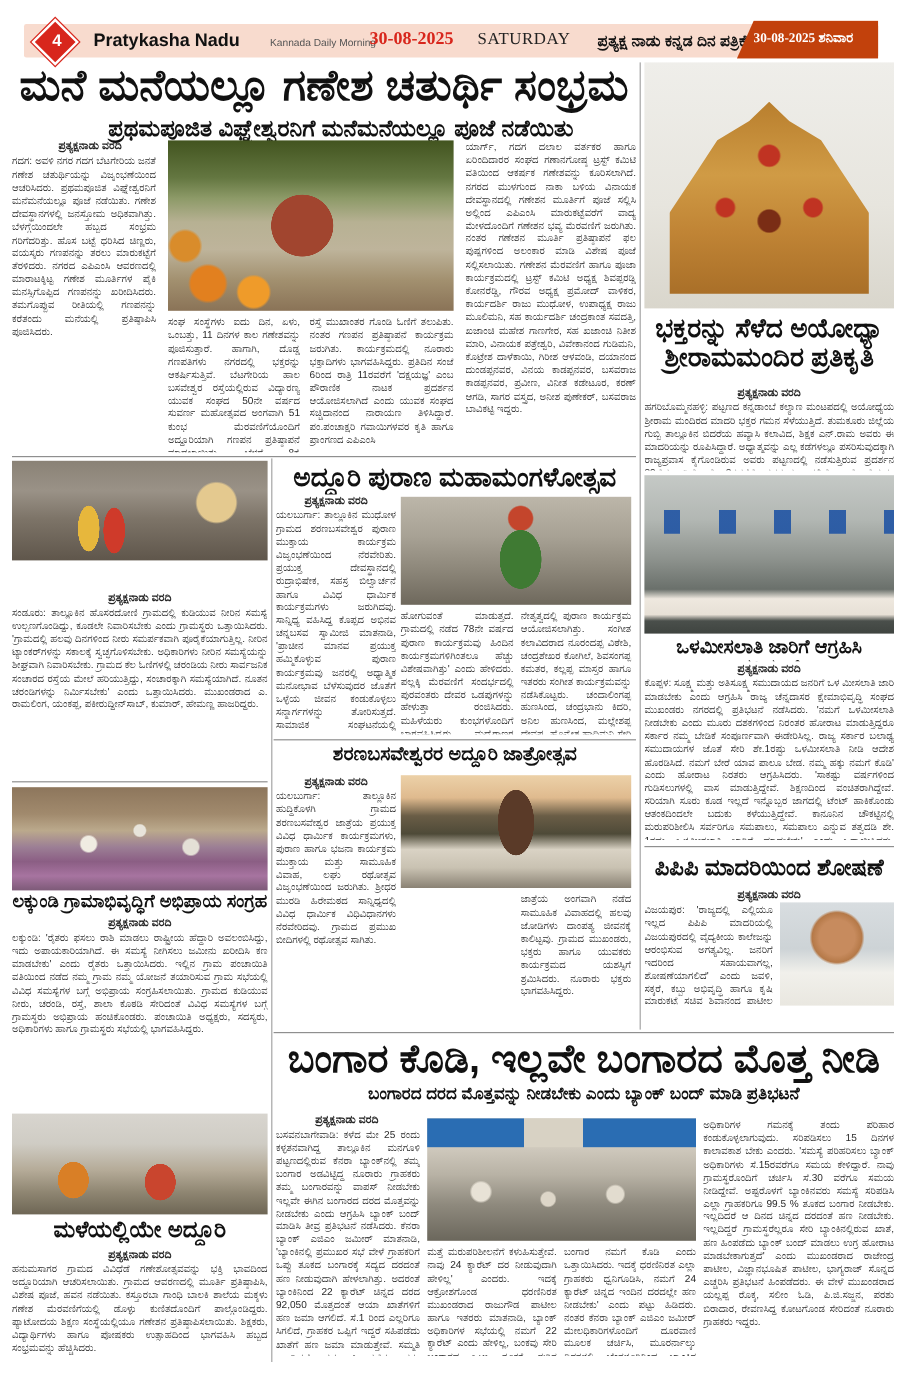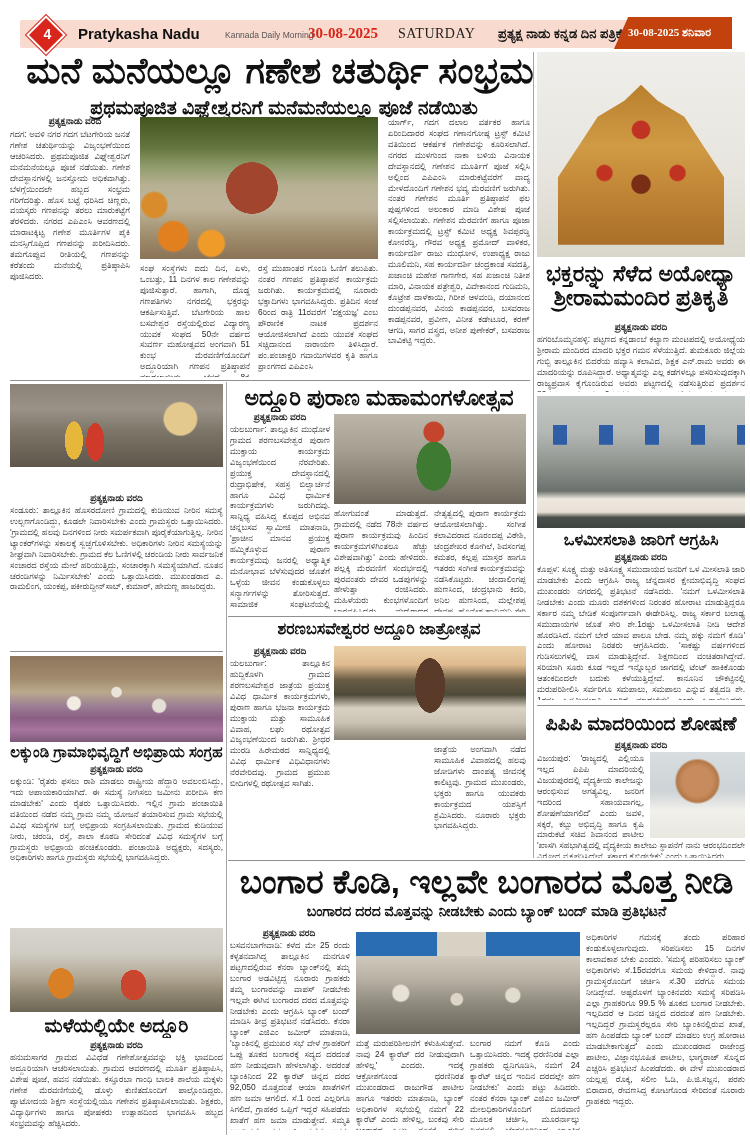--- a/index.html
+++ b/index.html
@@ -91,21 +91,21 @@
     <div class="mast-title">Pratykasha Nadu</div>
     <div class="mast-sub">Kannada Daily Morning</div>
     <div class="mast-date">30-08-2025</div>
     <div class="mast-day">SATURDAY</div>
     <div class="mast-tagline">ಪ್ರತ್ಯಕ್ಷ ನಾಡು ಕನ್ನಡ ದಿನ ಪತ್ರಿಕೆ</div>
     <div class="datebox">
       <span>30-08-2025 ಶನಿವಾರ</span>
     </div>
   </div>
 
-  <div class="hl" style="left:20px;top:52px;width:520px;height:44px;font-size:36px;">ಮನೆ ಮನೆಯಲ್ಲೂ ಗಣೇಶ ಚತುರ್ಥಿ ಸಂಭ್ರಮ</div>
+  <div class="hl" style="left:10px;top:52px;width:520px;height:44px;font-size:36px;">ಮನೆ ಮನೆಯಲ್ಲೂ ಗಣೇಶ ಚತುರ್ಥಿ ಸಂಭ್ರಮ</div>
   <div class="hl" style="left:24px;top:98px;width:520px;height:24px;font-size:19px;">ಪ್ರಥಮಪೂಜಿತ ವಿಘ್ನೇಶ್ವರನಿಗೆ ಮನೆಮನೆಯಲ್ಲೂ ಪೂಜೆ ನಡೆಯಿತು</div>
   <div class="byline" style="left:10px;top:116px;width:130px;">ಪ್ರತ್ಯಕ್ಷನಾಡು ವರದಿ</div>
   <div class="bcol" style="left:10px;top:129px;width:120px;height:248px;">ಗದಗ: ಅವಳಿ ನಗರ ಗದಗ ಬೆಟಗೇರಿಯ ಜನತೆ ಗಣೇಶ ಚತುರ್ಥಿಯನ್ನು ವಿಜೃಂಭಣೆಯಿಂದ ಆಚರಿಸಿದರು. ಪ್ರಥಮಪೂಜಿತ ವಿಘ್ನೇಶ್ವರನಿಗೆ ಮನೆಮನೆಯಲ್ಲೂ ಪೂಜೆ ನಡೆಯಿತು. ಗಣೇಶ ದೇವಸ್ಥಾನಗಳಲ್ಲಿ ಜನಸ್ತೋಮ ಅಧಿಕವಾಗಿತ್ತು. ಬೆಳಗ್ಗೆಯಿಂದಲೇ ಹಬ್ಬದ ಸಂಭ್ರಮ ಗರಿಗೆದರಿತ್ತು. ಹೊಸ ಬಟ್ಟೆ ಧರಿಸಿದ ಚಿಣ್ಣರು, ವಯಸ್ಕರು ಗಣಪನನ್ನು ತರಲು ಮಾರುಕಟ್ಟೆಗೆ ತೆರಳಿದರು. ನಗರದ ಎಪಿಎಂಸಿ ಆವರಣದಲ್ಲಿ ಮಾರಾಟಕ್ಕಿಟ್ಟ ಗಣೇಶ ಮೂರ್ತಿಗಳ ಪೈಕಿ ಮನಸ್ಸಿಗೊಪ್ಪಿದ ಗಣಪನನ್ನು ಖರೀದಿಸಿದರು. ತಮಗೊಪ್ಪುವ ರೀತಿಯಲ್ಲಿ ಗಣಪನನ್ನು ಕರೆತಂದು ಮನೆಯಲ್ಲಿ ಪ್ರತಿಷ್ಠಾಪಿಸಿ ಪೂಜಿಸಿದರು.</div>
   <div class="ph ph-camel" style="left:140px;top:117px;width:238px;height:142px;"></div>
   <div class="bcol" style="left:140px;top:263px;width:110px;height:114px;">ಸಂಘ ಸಂಸ್ಥೆಗಳು ಐದು ದಿನ, ಏಳು, ಒಂಬತ್ತು, 11 ದಿನಗಳ ಕಾಲ ಗಣೇಶವನ್ನು ಪೂಜಿಸುತ್ತಾರೆ. ಹಾಗಾಗಿ, ದೊಡ್ಡ ಗಣಪತಿಗಳು ನಗರದಲ್ಲಿ ಭಕ್ತರನ್ನು ಆಕರ್ಷಿಸುತ್ತಿವೆ. ಬೆಟಗೇರಿಯ ಹಾಲ ಬಸವೇಶ್ವರ ರಸ್ತೆಯಲ್ಲಿರುವ ವಿದ್ಯಾರಣ್ಯ ಯುವಕ ಸಂಘದ 50ನೇ ವರ್ಷದ ಸುವರ್ಣ ಮಹೋತ್ಸವದ ಅಂಗವಾಗಿ 51 ಕುಂಭ ಮೆರವಣಿಗೆಯೊಂದಿಗೆ ಅದ್ದೂರಿಯಾಗಿ ಗಣಪನ ಪ್ರತಿಷ್ಠಾಪನೆ ಮಾಡಲಾಯಿತು. ಬೆಳಗ್ಗೆ 8ಕ್ಕೆ ಆರಂಭಗೊಂಡ ಕುಂಭ ಮೆರವಣಿಗೆ ರಂಗವಲ್ಲಿಯ ಮಡಿಯಿಂದ ಪಿ.ವಿ.</div>
   <div class="bcol" style="left:258px;top:263px;width:120px;height:114px;">ರಸ್ತೆ ಮುಖಾಂತರ ಗೊಂಡಿ ಓಣಿಗೆ ತಲುಪಿತು. ನಂತರ ಗಣಪನ ಪ್ರತಿಷ್ಠಾಪನೆ ಕಾರ್ಯಕ್ರಮ ಜರುಗಿತು. ಕಾರ್ಯಕ್ರಮದಲ್ಲಿ ನೂರಾರು ಭಕ್ತಾದಿಗಳು ಭಾಗವಹಿಸಿದ್ದರು. ಪ್ರತಿದಿನ ಸಂಜೆ 6ರಿಂದ ರಾತ್ರಿ 11ರವರೆಗೆ 'ದಕ್ಷಯಜ್ಞ' ಎಂಬ ಪೌರಾಣಿಕ ನಾಟಕ ಪ್ರದರ್ಶನ ಆಯೋಜಿಸಲಾಗಿದೆ ಎಂದು ಯುವಕ ಸಂಘದ ಸಚ್ಚಿದಾನಂದ ನಾರಾಯಣ ತಿಳಿಸಿದ್ದಾರೆ. ಪಂ.ಪಂಚಾಕ್ಷರಿ ಗವಾಯಿಗಳವರ ಕೃತಿ ಹಾಗೂ ಪ್ರಾಂಗಣದ ಎಪಿಎಂಸಿ</div>
   <div class="bcol" style="left:388px;top:117px;width:142px;height:260px;">ಯಾರ್ಗ್, ಗದಗ ದಲಾಲ ವರ್ತಕರ ಹಾಗೂ ಏರಿಂದಿದಾರರ ಸಂಘದ ಗಣಾನಗೋಷ್ಠ ಟ್ರಸ್ಟ್ ಕಮಿಟಿ ವತಿಯಿಂದ ಆಕರ್ಷಕ ಗಣೇಶವನ್ನು ಕೂರಿಸಲಾಗಿದೆ. ನಗರದ ಮುಳಗುಂದ ನಾಕಾ ಬಳಿಯ ವಿನಾಯಕ ದೇವಸ್ಥಾನದಲ್ಲಿ ಗಣೇಶನ ಮೂರ್ತಿಗೆ ಪೂಜೆ ಸಲ್ಲಿಸಿ ಅಲ್ಲಿಂದ ಎಪಿಎಂಸಿ ಮಾರುಕಟ್ಟೆವರೆಗೆ ವಾದ್ಯ ಮೇಳದೊಂದಿಗೆ ಗಣೇಶನ ಭವ್ಯ ಮೆರವಣಿಗೆ ಜರುಗಿತು. ನಂತರ ಗಣೇಶನ ಮೂರ್ತಿ ಪ್ರತಿಷ್ಠಾಪನೆ ಫಲ ಪುಷ್ಪಗಳಿಂದ ಅಲಂಕಾರ ಮಾಡಿ ವಿಶೇಷ ಪೂಜೆ ಸಲ್ಲಿಸಲಾಯಿತು. ಗಣೇಶನ ಮೆರವಣಿಗೆ ಹಾಗೂ ಪೂಜಾ ಕಾರ್ಯಕ್ರಮದಲ್ಲಿ ಟ್ರಸ್ಟ್ ಕಮಿಟಿ ಅಧ್ಯಕ್ಷ ಶಿವಪ್ಪರಡ್ಡಿ ಕೋನರೆಡ್ಡಿ, ಗೌರವ ಅಧ್ಯಕ್ಷ ಪ್ರಮೋದ್ ವಾಳಿಕರ, ಕಾರ್ಯದರ್ಶಿ ರಾಜು ಮುಧೋಳ, ಉಪಾಧ್ಯಕ್ಷ ರಾಜು ಮೂಲಿಮನಿ, ಸಹ ಕಾರ್ಯದರ್ಶಿ ಚಂದ್ರಕಾಂತ ಸವದತ್ತಿ, ಖಜಾಂಚಿ ಮಹೇಶ ಗಾಣಗೇರ, ಸಹ ಖಜಾಂಚಿ ನಿತೀಶ ಮಾರಿ, ವಿನಾಯಕ ಪತ್ರೇಶ್ವರಿ, ವಿವೇಕಾನಂದ ಗುಡಿಮನಿ, ಕೊಟ್ರೇಶ ದಾಳೆಕಾಯಿ, ಗಿರೀಶ ಆಳವಂಡಿ, ದಯಾನಂದ ದುಂಡಪ್ಪನವರ, ವಿನಯ ಕಾಡಪ್ಪನವರ, ಬಸವರಾಜ ಕಾಡಪ್ಪನವರ, ಪ್ರವೀಣ, ವಿನೀತ ಕಡೇಟೂರ, ಕರಣ್ ಆಗಡಿ, ಸಾಗರ ವಸ್ತ್ರದ, ಅನೀಶ ಪುಣೇಕರ್, ಬಸವರಾಜ ಬಾವಿಕಟ್ಟಿ ಇದ್ದರು.</div>
 
   <div class="vr" style="left:533px;top:52px;height:806px;"></div>
   <div class="ph ph-temple" style="left:537px;top:52px;width:208px;height:205px;">
@@ -118,21 +118,20 @@
   <div class="ph ph-protest" style="left:537px;top:396px;width:208px;height:132px;"></div>
   <div class="hl" style="left:537px;top:531px;width:208px;height:20px;font-size:16px;">ಒಳಮೀಸಲಾತಿ ಜಾರಿಗೆ ಆಗ್ರಹಿಸಿ ಪ್ರತಿಭಟನೆ</div>
   <div class="byline" style="left:537px;top:552px;width:208px;">ಪ್ರತ್ಯಕ್ಷನಾಡು ವರದಿ</div>
   <div class="bcol" style="left:537px;top:564px;width:208px;height:136px;">ಕೊಪ್ಪಳ: ಸೂಕ್ಷ್ಮ ಮತ್ತು ಅತಿಸೂಕ್ಷ್ಮ ಸಮುದಾಯದ ಜನರಿಗೆ ಒಳ ಮೀಸಲಾತಿ ಜಾರಿ ಮಾಡಬೇಕು ಎಂದು ಆಗ್ರಹಿಸಿ ರಾಜ್ಯ ಚೆನ್ನದಾಸರ ಕ್ಷೇಮಾಭಿವೃದ್ಧಿ ಸಂಘದ ಮುಖಂಡರು ನಗರದಲ್ಲಿ ಪ್ರತಿಭಟನೆ ನಡೆಸಿದರು. 'ನಮಗೆ ಒಳಮೀಸಲಾತಿ ನೀಡಬೇಕು ಎಂದು ಮೂರು ದಶಕಗಳಿಂದ ನಿರಂತರ ಹೋರಾಟ ಮಾಡುತ್ತಿದ್ದರೂ ಸರ್ಕಾರ ನಮ್ಮ ಬೇಡಿಕೆ ಸಂಪೂರ್ಣವಾಗಿ ಈಡೇರಿಸಿಲ್ಲ. ರಾಜ್ಯ ಸರ್ಕಾರ ಬಲಾಢ್ಯ ಸಮುದಾಯಗಳ ಜೊತೆ ಸೇರಿ ಶೇ.1ರಷ್ಟು ಒಳಮೀಸಲಾತಿ ನೀಡಿ ಆದೇಶ ಹೊರಡಿಸಿದೆ. ನಮಗೆ ಬೇರೆ ಯಾವ ಪಾಲೂ ಬೇಡ. ನಮ್ಮ ಹಕ್ಕು ನಮಗೆ ಕೊಡಿ' ಎಂದು ಹೋರಾಟ ನಿರತರು ಆಗ್ರಹಿಸಿದರು. 'ಸಾಕಷ್ಟು ವರ್ಷಗಳಿಂದ ಗುಡಿಸಲುಗಳಲ್ಲಿ ವಾಸ ಮಾಡುತ್ತಿದ್ದೇವೆ. ಶಿಕ್ಷಣದಿಂದ ವಂಚಿತರಾಗಿದ್ದೇವೆ. ಸರಿಯಾಗಿ ಸೂರು ಕೂಡ ಇಲ್ಲದೆ ಇನ್ನೊಬ್ಬರ ಜಾಗದಲ್ಲಿ ಟೆಂಟ್ ಹಾಕಿಕೊಂಡು ಆತಂಕದಿಂದಲೇ ಬದುಕು ಕಳೆಯುತ್ತಿದ್ದೇವೆ. ಕಾನೂನಿನ ಚೌಕಟ್ಟಿನಲ್ಲಿ ಮರುಪರಿಶೀಲಿಸಿ ಸರ್ವರಿಗೂ ಸಮಪಾಲು, ಸಮಪಾಲು ಎನ್ನುವ ತತ್ವದಡಿ ಶೇ. 1ರಷ್ಟು ಒಳಮೀಸಲಾತಿ ಜಾರಿಗೆ ಮಾಡಬೇಕು' ಎಂದು ಒತ್ತಾಯಿಸಿದರು. ಜನಪ್ರತಿನಿಧಿಗಳು ಒಳಮೀಸಲಾತಿ ವಿಚಾರದಲ್ಲಿ ಜಾತಿ ರಾಜಕಾರಣ ಮಾಡಬಾರದು ಎಂದರು. ಪ್ರತಿಭಟನೆ ವೇಳೆ ಚೆನ್ನದಾಸರು ವೃತ್ತಿಪರವಾಗಿ ಹಾವು ಬಳಕೆ ಮಾಡುವ ವಾದ್ಯಗಳನ್ನು ನುಡಿಸಿದರು. ಸಂಘಟನೆಯ ರಾಜ್ಯಾಧ್ಯಕ್ಷ ಪರಸಪ್ಪ ಚೆನ್ನದಾಸರ, ರಾಜ್ಯ ಪ್ರಧಾನ ಕಾರ್ಯದರ್ಶಿ ಮಾರೆಪ್ಪ ಚೆನ್ನದಾಸರ, ಜಿಲ್ಲಾ ಅಧ್ಯಕ್ಷ ದುರಗಪ್ಪ ದೊಡ್ಡಮನಿ, ತಾಲ್ಲೂಕು ಘಟಕದ ಅಧ್ಯಕ್ಷ ಹನುಮಂತ</div>
   <div class="hr" style="left:537px;top:705px;width:208px;"></div>
 
   <div class="hl" style="left:537px;top:714px;width:208px;height:24px;font-size:19px;">ಪಿಪಿಪಿ ಮಾದರಿಯಿಂದ ಶೋಷಣೆ</div>
   <div class="byline" style="left:537px;top:740px;width:208px;">ಪ್ರತ್ಯಕ್ಷನಾಡು ವರದಿ</div>
   <div class="bcol" style="left:537px;top:753px;width:107px;height:84px;">ವಿಜಯಪುರ: 'ರಾಜ್ಯದಲ್ಲಿ ಎಲ್ಲಿಯೂ ಇಲ್ಲದ ಪಿಪಿಪಿ ಮಾದರಿಯಲ್ಲಿ ವಿಜಯಪುರದಲ್ಲಿ ವೈದ್ಯಕೀಯ ಕಾಲೇಜನ್ನು ಆರಂಭಿಸುವ ಅಗತ್ಯವಿಲ್ಲ. ಜನರಿಗೆ ಇದರಿಂದ ಸಹಾಯವಾಗಲ್ಲ, ಶೋಷಣೆಯಾಗಲಿದೆ' ಎಂದು ಜವಳಿ, ಸಕ್ಕರೆ, ಕಬ್ಬು ಅಭಿವೃದ್ಧಿ ಹಾಗೂ ಕೃಷಿ ಮಾರುಕಟ್ಟೆ ಸಚಿವ ಶಿವಾನಂದ ಪಾಟೀಲ ವಿರೋಧ ವ್ಯಕ್ತಪಡಿಸಿದರು.</div>
   <div class="ph ph-portrait" style="left:650px;top:752px;width:95px;height:86px;"></div>
-  <div class="bcol" style="left:537px;top:840px;width:208px;height:18px;">'ಖಾಸಗಿ ಸಹಭಾಗಿತ್ವದಲ್ಲಿ ವೈದ್ಯಕೀಯ ಕಾಲೇಜು ಸ್ಥಾಪನೆಗೆ ನಾನು ಆರಂಭದಿಂದಲೇ ವಿರೋಧ ವ್ಯಕ್ತಪಡಿಸಿದ್ದೇನೆ. ಸರ್ಕಾರ ಕೈಬಿಡಬೇಕು' ಎಂದು ಒತ್ತಾಯಿಸಿದರು.</div>
 
   <div class="hr" style="left:10px;top:380px;width:520px;"></div>
   <div class="vr" style="left:226px;top:382px;height:753px;"></div>
 
   <div class="ph ph-group" style="left:10px;top:384px;width:213px;height:83px;"></div>
   <div class="byline" style="left:10px;top:493px;width:213px;">ಪ್ರತ್ಯಕ್ಷನಾಡು ವರದಿ</div>
   <div class="bcol" style="left:10px;top:505px;width:213px;height:142px;">ಸಂಡೂರು: ತಾಲ್ಲೂಕಿನ ಹೊಸರದೋಣಿ ಗ್ರಾಮದಲ್ಲಿ ಕುಡಿಯುವ ನೀರಿನ ಸಮಸ್ಯೆ ಉಲ್ಬಣಗೊಂಡಿದ್ದು, ಕೂಡಲೇ ನಿವಾರಿಸಬೇಕು ಎಂದು ಗ್ರಾಮಸ್ಥರು ಒತ್ತಾಯಿಸಿದರು. 'ಗ್ರಾಮದಲ್ಲಿ ಹಲವು ದಿನಗಳಿಂದ ನೀರು ಸಮರ್ಪಕವಾಗಿ ಪೂರೈಕೆಯಾಗುತ್ತಿಲ್ಲ. ನೀರಿನ ಟ್ಯಾಂಕರ್‌ಗಳನ್ನು ಸಕಾಲಕ್ಕೆ ಸ್ವಚ್ಛಗೊಳಿಸಬೇಕು. ಅಧಿಕಾರಿಗಳು ನೀರಿನ ಸಮಸ್ಯೆಯನ್ನು ಶೀಘ್ರವಾಗಿ ನಿವಾರಿಸಬೇಕು. ಗ್ರಾಮದ ಕೆಲ ಓಣಿಗಳಲ್ಲಿ ಚರಂಡಿಯ ನೀರು ಸಾರ್ವಜನಿಕ ಸಂಚಾರದ ರಸ್ತೆಯ ಮೇಲೆ ಹರಿಯುತ್ತಿದ್ದು, ಸಂಚಾರಕ್ಕಾಗಿ ಸಮಸ್ಯೆಯಾಗಿದೆ. ನೂತನ ಚರಂಡಿಗಳನ್ನು ನಿರ್ಮಿಸಬೇಕು' ಎಂದು ಒತ್ತಾಯಿಸಿದರು. ಮುಖಂಡರಾದ ಎ. ರಾಮಲಿಂಗ, ಯಂಕಪ್ಪ, ಪಕೀರುದ್ದೀನ್‌ಸಾಬ್, ಕುಮಾರ್, ಹೇಮಣ್ಣ ಹಾಜರಿದ್ದರು.</div>
   <div class="hr" style="left:10px;top:651px;width:213px;"></div>
 
   <div class="ph ph-hall" style="left:10px;top:656px;width:213px;height:86px;"></div>

